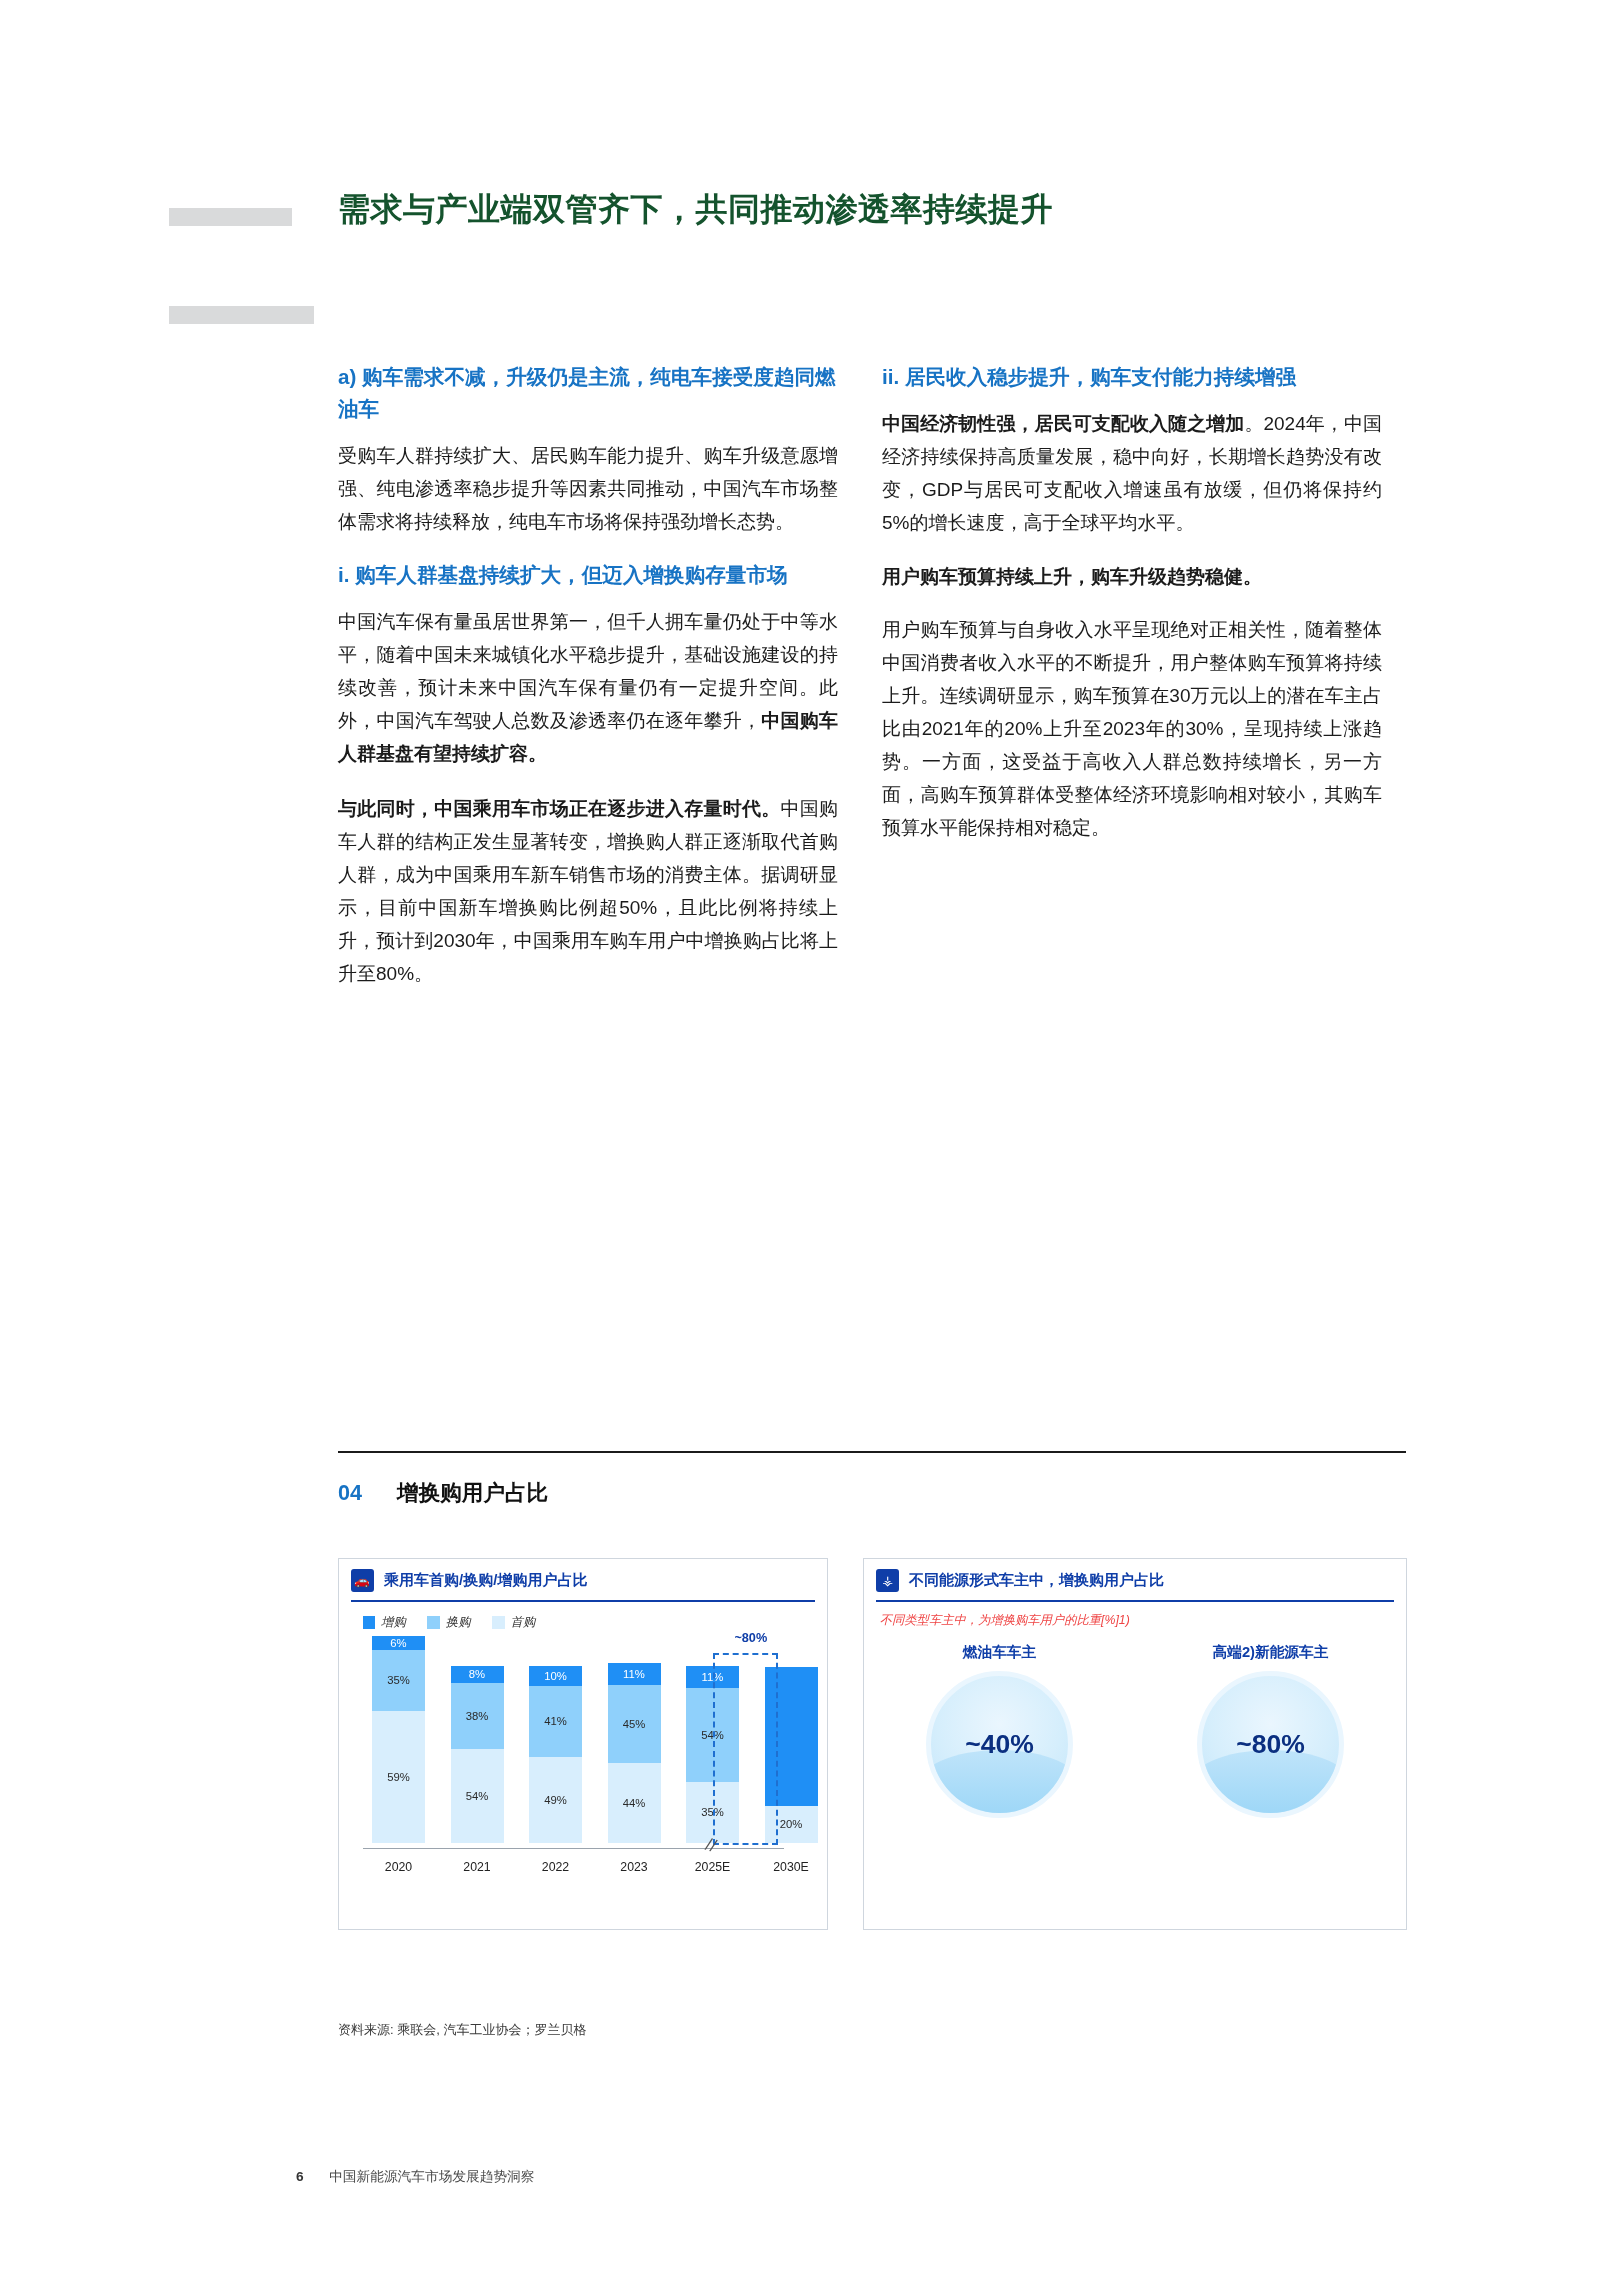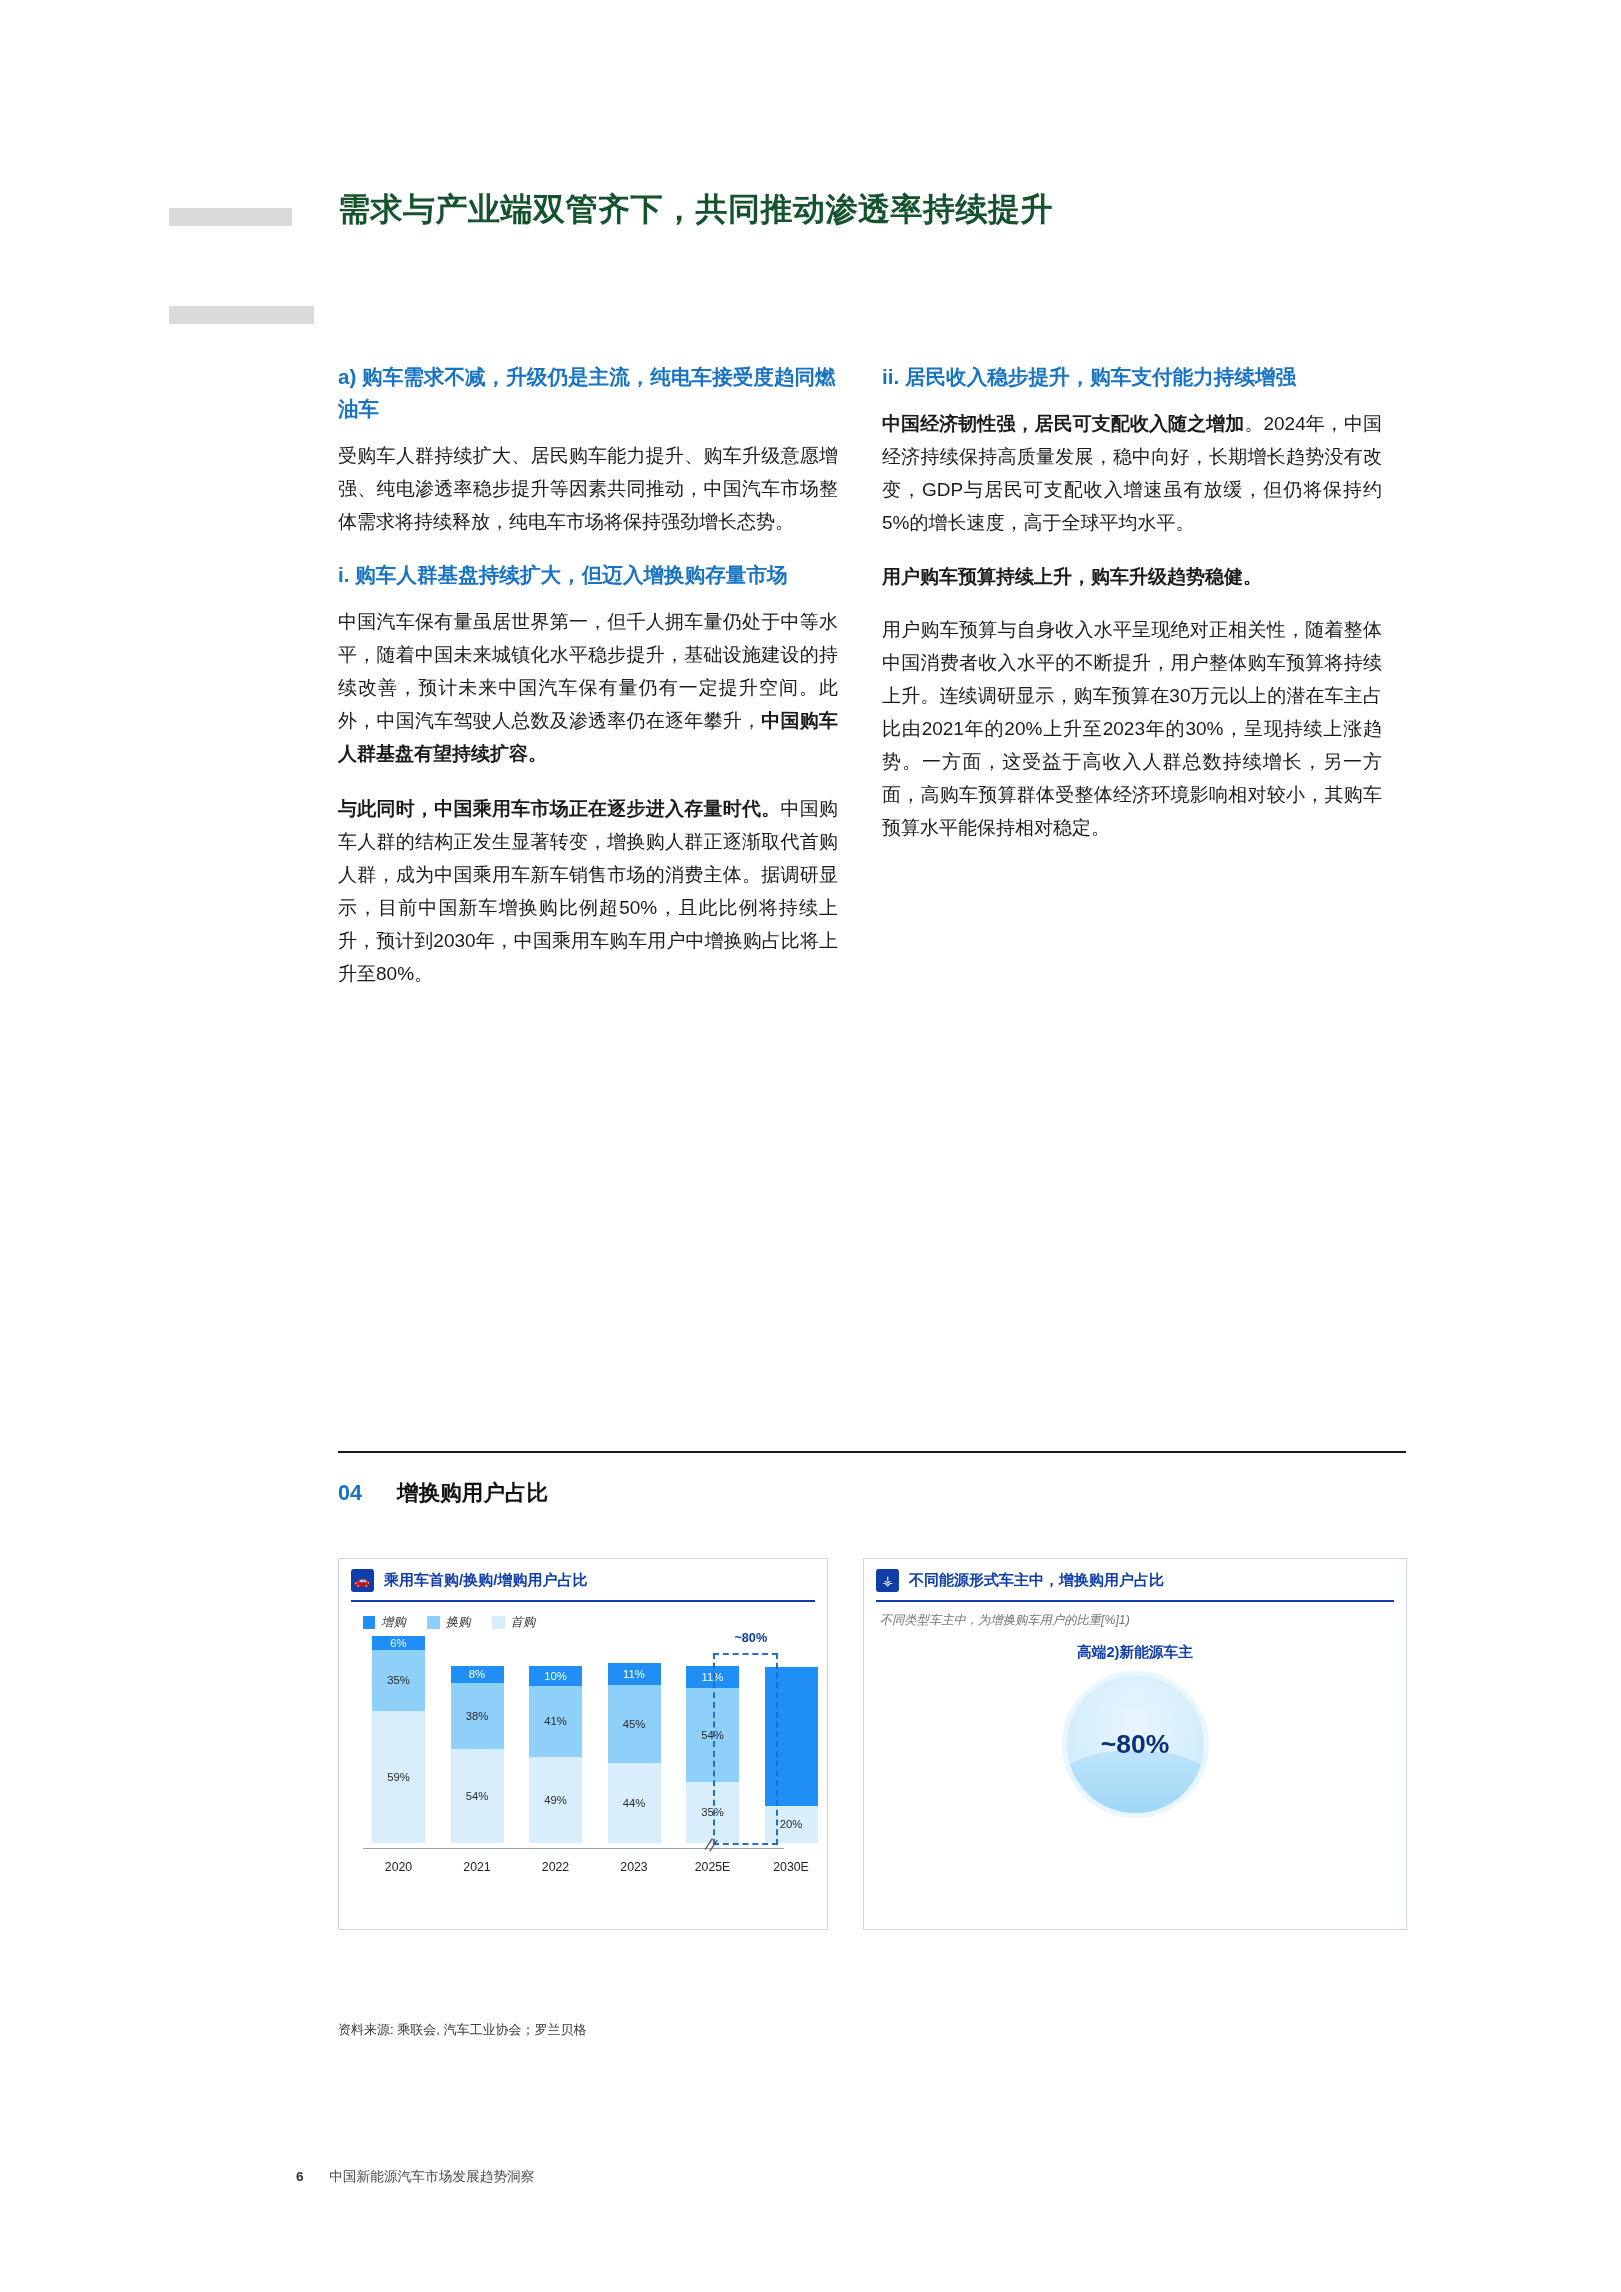--- a/index.html
+++ b/index.html
@@ -139,21 +139,21 @@
     font-size: 12.7px; font-weight: bold; color:#0f3ea8;
     background:#fff; padding: 0 2.9px;
   }
   .axisbreak {
     position:absolute; bottom: 27.4px; left: 367px;
     font-size: 17.6px; color:#555; transform: rotate(18deg);
   }
 
   
   .subnote {
-    font-size: 12.3px; font-style: italic; color:#737373;
+    font-size: 12.3px; font-style: italic; color:#ef4444;
     padding: 9.8px 15.7px 0 15.7px;
   }
   .two-circ {
     display:flex; justify-content: space-around; margin-top: 13.7px;
   }
   .circ-wrap { text-align:center; width: 225px; }
   .circ-title { font-size: 14.7px; font-weight:bold; color:#0f3ea8; margin-bottom: 9.8px;}
   .circle {
     width: 147px; height: 147px; border-radius: 50%;
     margin: 0 auto;
@@ -309,20 +309,26 @@
     <div class="panel-title">
       <span class="ico">⚶</span>
       <span class="t">不同能源形式车主中，增换购用户占比</span>
     </div>
     <div class="panel-underline"></div>
 
     <div class="subnote">不同类型车主中，为增换购车用户的比重[%]1)</div>
 
     <div class="two-circ">
       <div class="circ-wrap">
+        <div class="circ-title">燃油车车主</div>
+        <div class="circle">
+          <span class="val">~40%</span>
+        </div>
+      </div>
+      <div class="circ-wrap">
         <div class="circ-title">高端2)新能源车主</div>
         <div class="circle">
           <span class="val">~80%</span>
         </div>
       </div>
     </div>
   </div>
 
   <div class="src">资料来源: 乘联会, 汽车工业协会；罗兰贝格</div>
 

